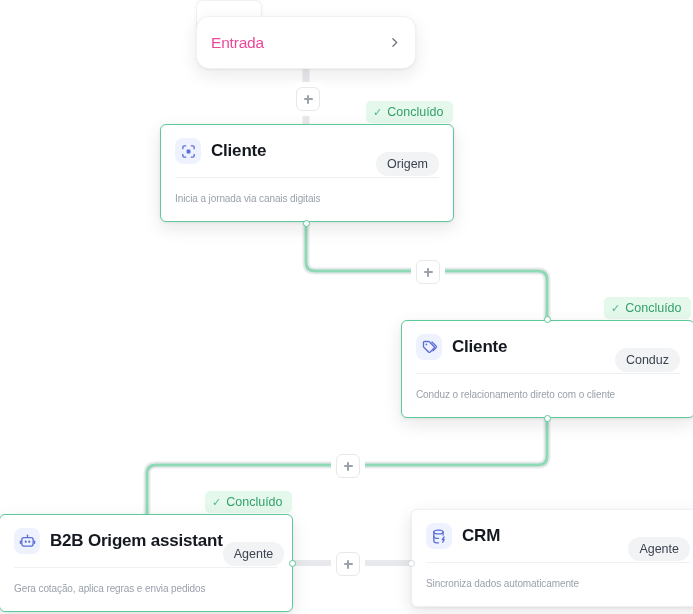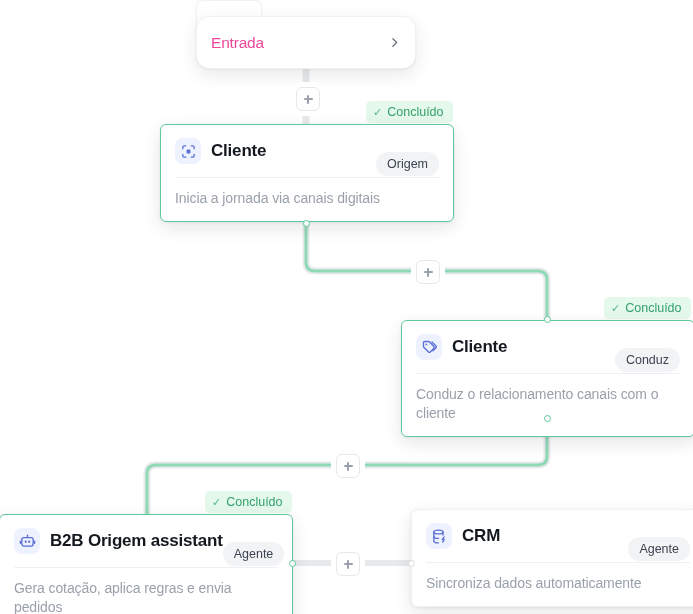--- a/index.html
+++ b/index.html
@@ -49,21 +49,21 @@
     color:#3b4351;
     font-size:12.5px;
     padding:5px 11px;
     border-radius:999px;
     white-space:nowrap;
     margin-top:26px;
   }
   .node-sep{height:1px;background:#eef0f3;margin:0 14px;}
   .node-desc{
     padding:11px 14px 13px 14px;
-    font-size:14px;line-height:19px;color:#9aa1ab;
+    font-size:10px;line-height:19px;color:#9aa1ab;
     letter-spacing:-.1px;
   }
 
   
   #trigger-node{
     position:absolute;left:196px;top:16px;width:220px;height:53px;
     background:#ffffff;border:1px solid #f0f1f3;border-radius:13px;
     box-shadow:0 6px 18px rgba(17,24,39,.09), 0 1px 2px rgba(17,24,39,.05);
     display:flex;align-items:center;padding:0 14px;box-sizing:border-box;
   }
@@ -186,21 +186,21 @@
         <svg width="17" height="17" viewBox="0 0 24 24" fill="none" stroke="#5b6fd6" stroke-width="1.9" stroke-linecap="round" stroke-linejoin="round">
           <path d="M3.5 10.5V5.2a1.7 1.7 0 0 1 1.7-1.7h5.3a1.7 1.7 0 0 1 1.2.5l6.6 6.6a1.7 1.7 0 0 1 0 2.4l-5.3 5.3a1.7 1.7 0 0 1-2.4 0L4 11.7a1.7 1.7 0 0 1-.5-1.2Z"></path>
           <circle cx="7.6" cy="7.6" r="1.25" fill="#5b6fd6" stroke="none"></circle>
           <path d="M15.5 4.2 21.2 9.9a1.7 1.7 0 0 1 0 2.4l-4.3 4.3"></path>
         </svg>
       </span>
       <span class="node-title">Cliente</span>
       <span class="node-badge">Conduz</span>
     </div>
     <div class="node-sep"></div>
-    <div class="node-desc">Conduz o relacionamento canais com o cliente</div>
+    <div class="node-desc">Conduz o relacionamento direto com o cliente</div>
   </div>
   <span class="anchor" style="left:544px;top:415px;"></span>
   <span class="anchor" style="left:544px;top:316px;"></span>
 
   <div class="status-chip" style="left:205px;top:491px;">
     <span class="chk">✓</span>
     <span>Concluído</span>
   </div>
 
   <div class="node green" style="left:-1px;top:514px;width:294px;">

